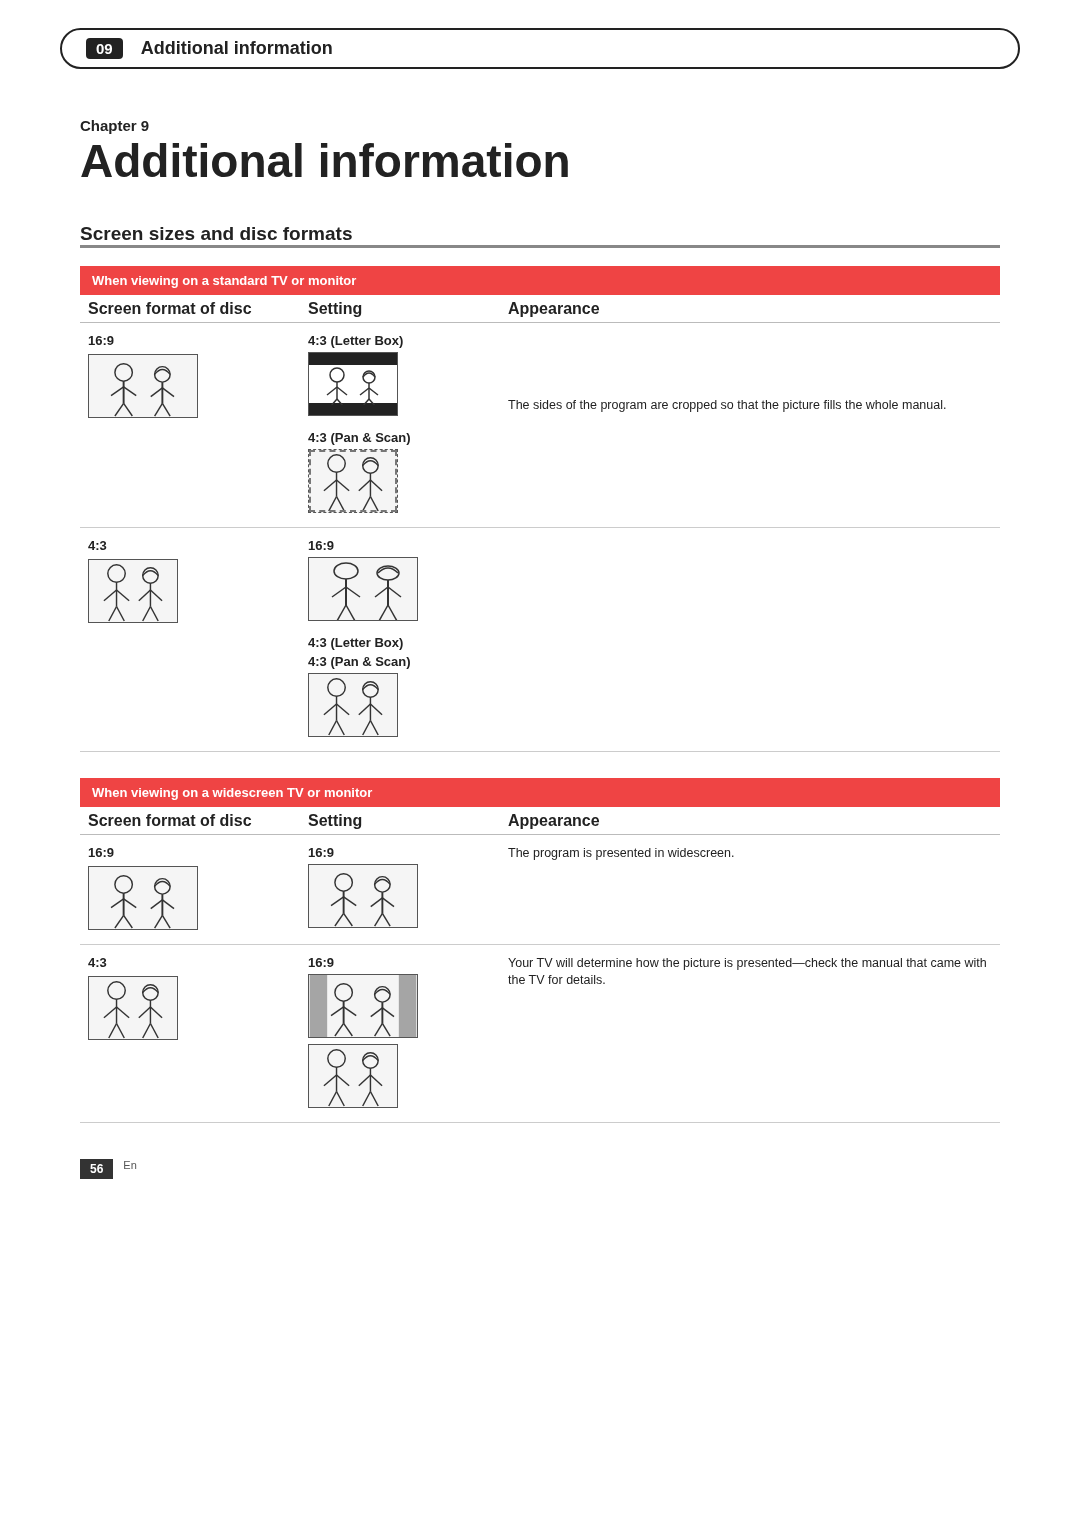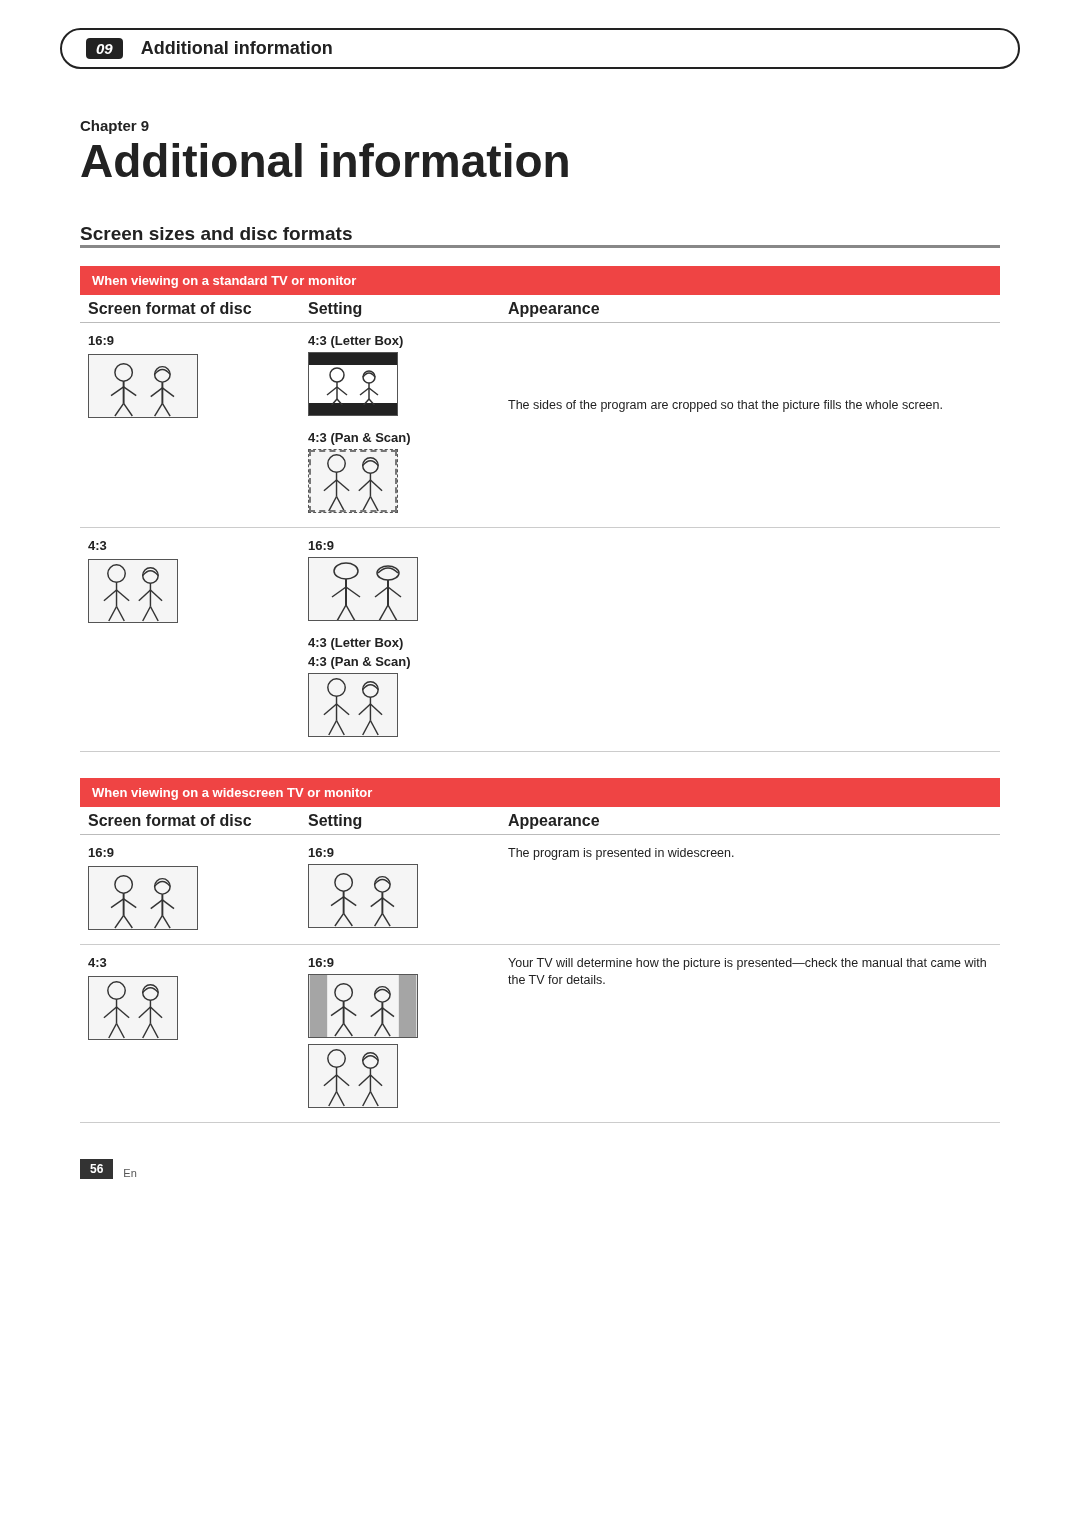--- a/index.html
+++ b/index.html
@@ -22,21 +22,20 @@
       padding: 8px 24px;
       gap: 18px;
     }
     .header-chapter-num {
       background: #222;
       color: #fff;
       font-weight: bold;
       font-size: 15px;
       padding: 2px 10px;
       border-radius: 4px;
-      font-style: italic;
     }
     .header-title {
       font-weight: bold;
       font-size: 18px;
     }
 
     
     .chapter-label {
       margin: 48px 80px 0 80px;
       font-size: 15px;
@@ -130,21 +129,21 @@
 
     
     .sub-row {
       margin-top: 14px;
     }
 
     
     .page-footer {
       margin: 36px 80px 0 80px;
       display: flex;
-      align-items: flex-end;
+      align-items: flex-start;
       gap: 10px;
     }
     .page-num-box {
       background: #333;
       color: #fff;
       font-weight: bold;
       font-size: 12px;
       padding: 3px 10px;
     }
     .page-lang {
@@ -243,21 +242,21 @@
           <line x1="63" y1="31" x2="75" y2="42" stroke="#333" stroke-width="1.5"></line>
           <line x1="63" y1="48" x2="55" y2="63" stroke="#333" stroke-width="1.5"></line>
           <line x1="63" y1="48" x2="71" y2="63" stroke="#333" stroke-width="1.5"></line>
           <path d="M55 16 Q63 6 71 16" fill="none" stroke="#333" stroke-width="1.5"></path>
         </svg>
 
         <div style="position:absolute;top:0;left:0;right:0;bottom:0;border:2px dashed #777;pointer-events:none;"></div>
       </div>
     </div>
     <div class="cell-appearance">
-      <p style="margin-top:64px;">The sides of the program are cropped so that the picture fills the whole screen.</p>
+      <p style="margin-top:64px;">The sides of the program are cropped so that the picture fills the whole manual.</p>
     </div>
   </div>
 
   <div class="table-row">
     <div class="cell-disc">
       <div class="disc-label">4:3</div>
       <div class="tv-img">
         <svg class="person-svg" viewBox="0 0 90 64" xmlns="http://www.w3.org/2000/svg">
           <circle cx="28" cy="14" r="9" fill="none" stroke="#333" stroke-width="1.5"></circle>
           <line x1="28" y1="23" x2="28" y2="48" stroke="#333" stroke-width="1.5"></line>

